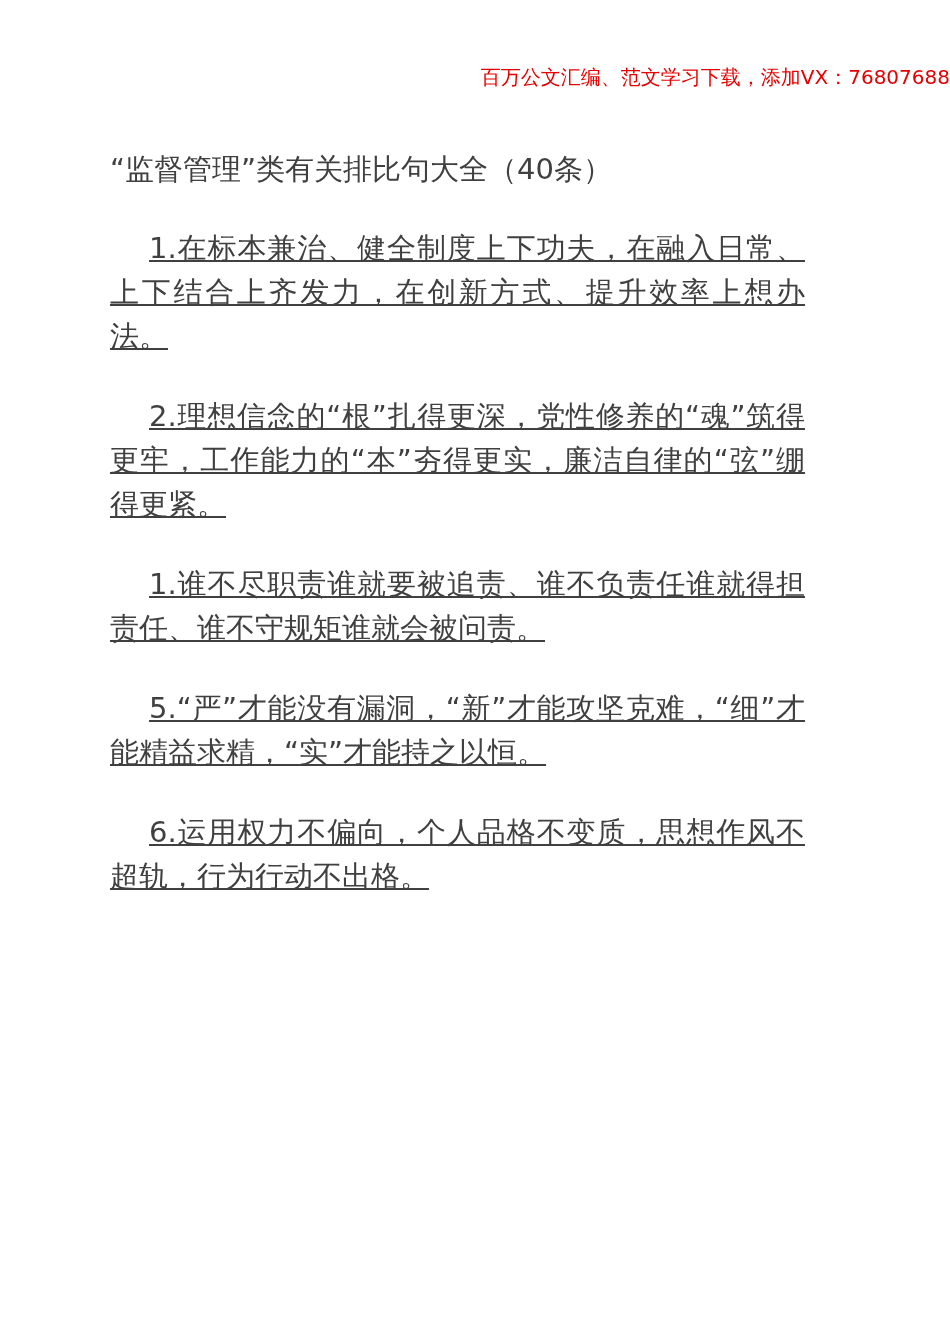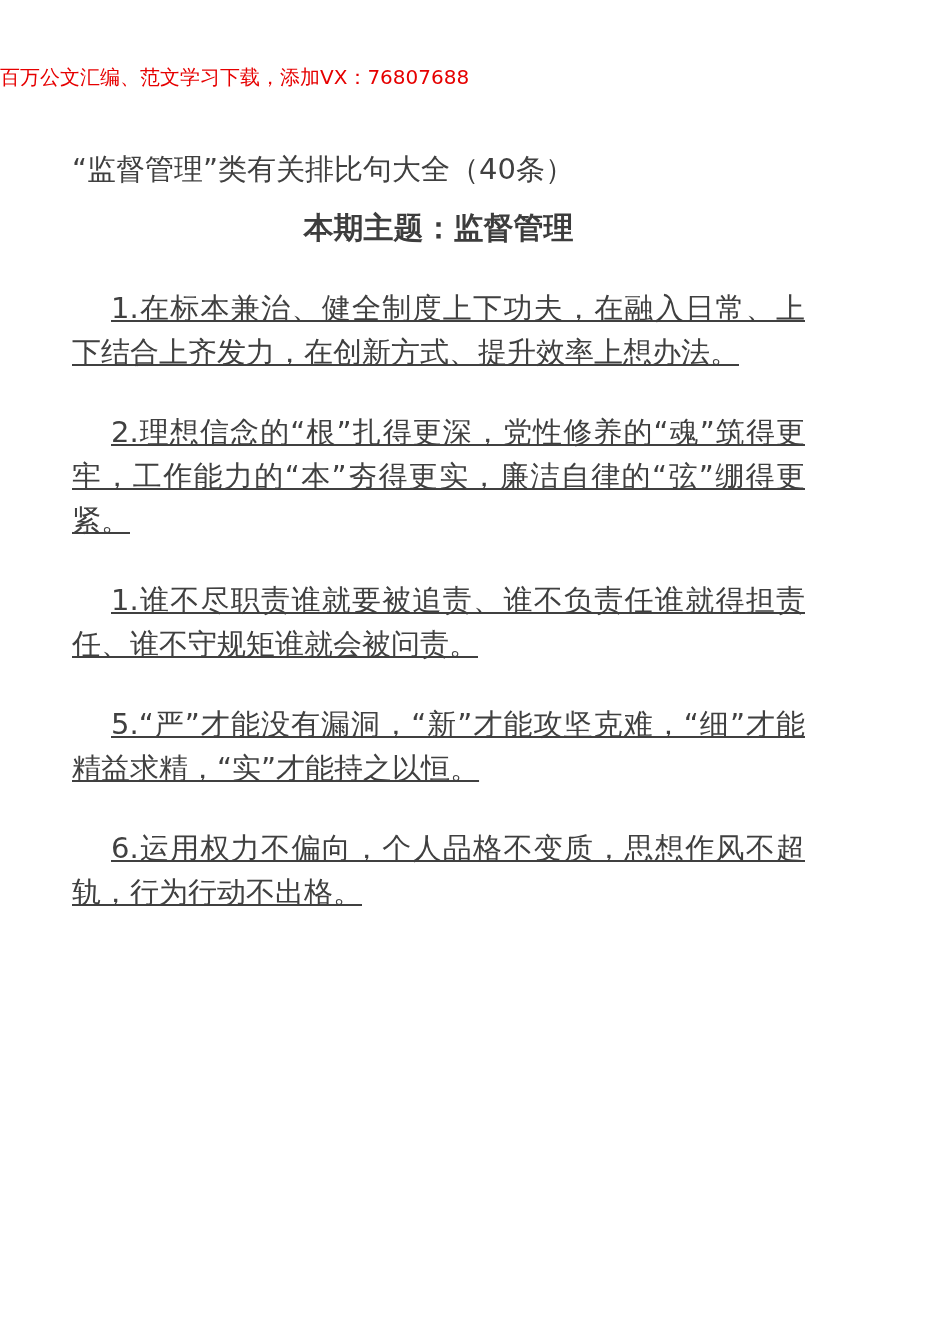--- a/index.html
+++ b/index.html
@@ -6,27 +6,27 @@
   body {
     width: 950px;
     height: 1344px;
     background: #ffffff;
     overflow: hidden;
     font-family: "DejaVu Sans", "Liberation Sans", sans-serif;
     color: #404040;
   }
   .promo-banner {
     padding-top: 64px;
-    text-align: left;
+    text-align: right;
     font-size: 20px;
     line-height: 26px;
     color: #e60000;
   }
   .doc {
-    padding: 0 145px 0 72px;
+    padding: 0 145px 0 110px;
   }
   .doc-title {
     margin: 58px 0 0 0;
     font-size: 29px;
     line-height: 42px;
     font-weight: 400;
     color: #404040;
     text-align: left;
   }
   .doc-subtitle {
@@ -56,21 +56,20 @@
 <div class="page">
 
   <div class="promo-banner">
     <span>百万公文汇编、范文学习下载，添加VX：76807688</span>
   </div>
 
   <div class="doc">
 
     <h1 class="doc-title">“监督管理”类有关排比句大全（40条）</h1>
 
-    <h2 class="doc-subtitle">本期主题：监督管理</h2>
 
     <div class="paragraphs">
       <p>1.在标本兼治、健全制度上下功夫，在融入日常、上下结合上齐发力，在创新方式、提升效率上想办法。</p>
       <p>2.理想信念的“根”扎得更深，党性修养的“魂”筑得更牢，工作能力的“本”夯得更实，廉洁自律的“弦”绷得更紧。</p>
       <p>1.谁不尽职责谁就要被追责、谁不负责任谁就得担责任、谁不守规矩谁就会被问责。</p>
       <p>5.“严”才能没有漏洞，“新”才能攻坚克难，“细”才能精益求精，“实”才能持之以恒。</p>
       <p>6.运用权力不偏向，个人品格不变质，思想作风不超轨，行为行动不出格。</p>
     </div>
 
   </div>

